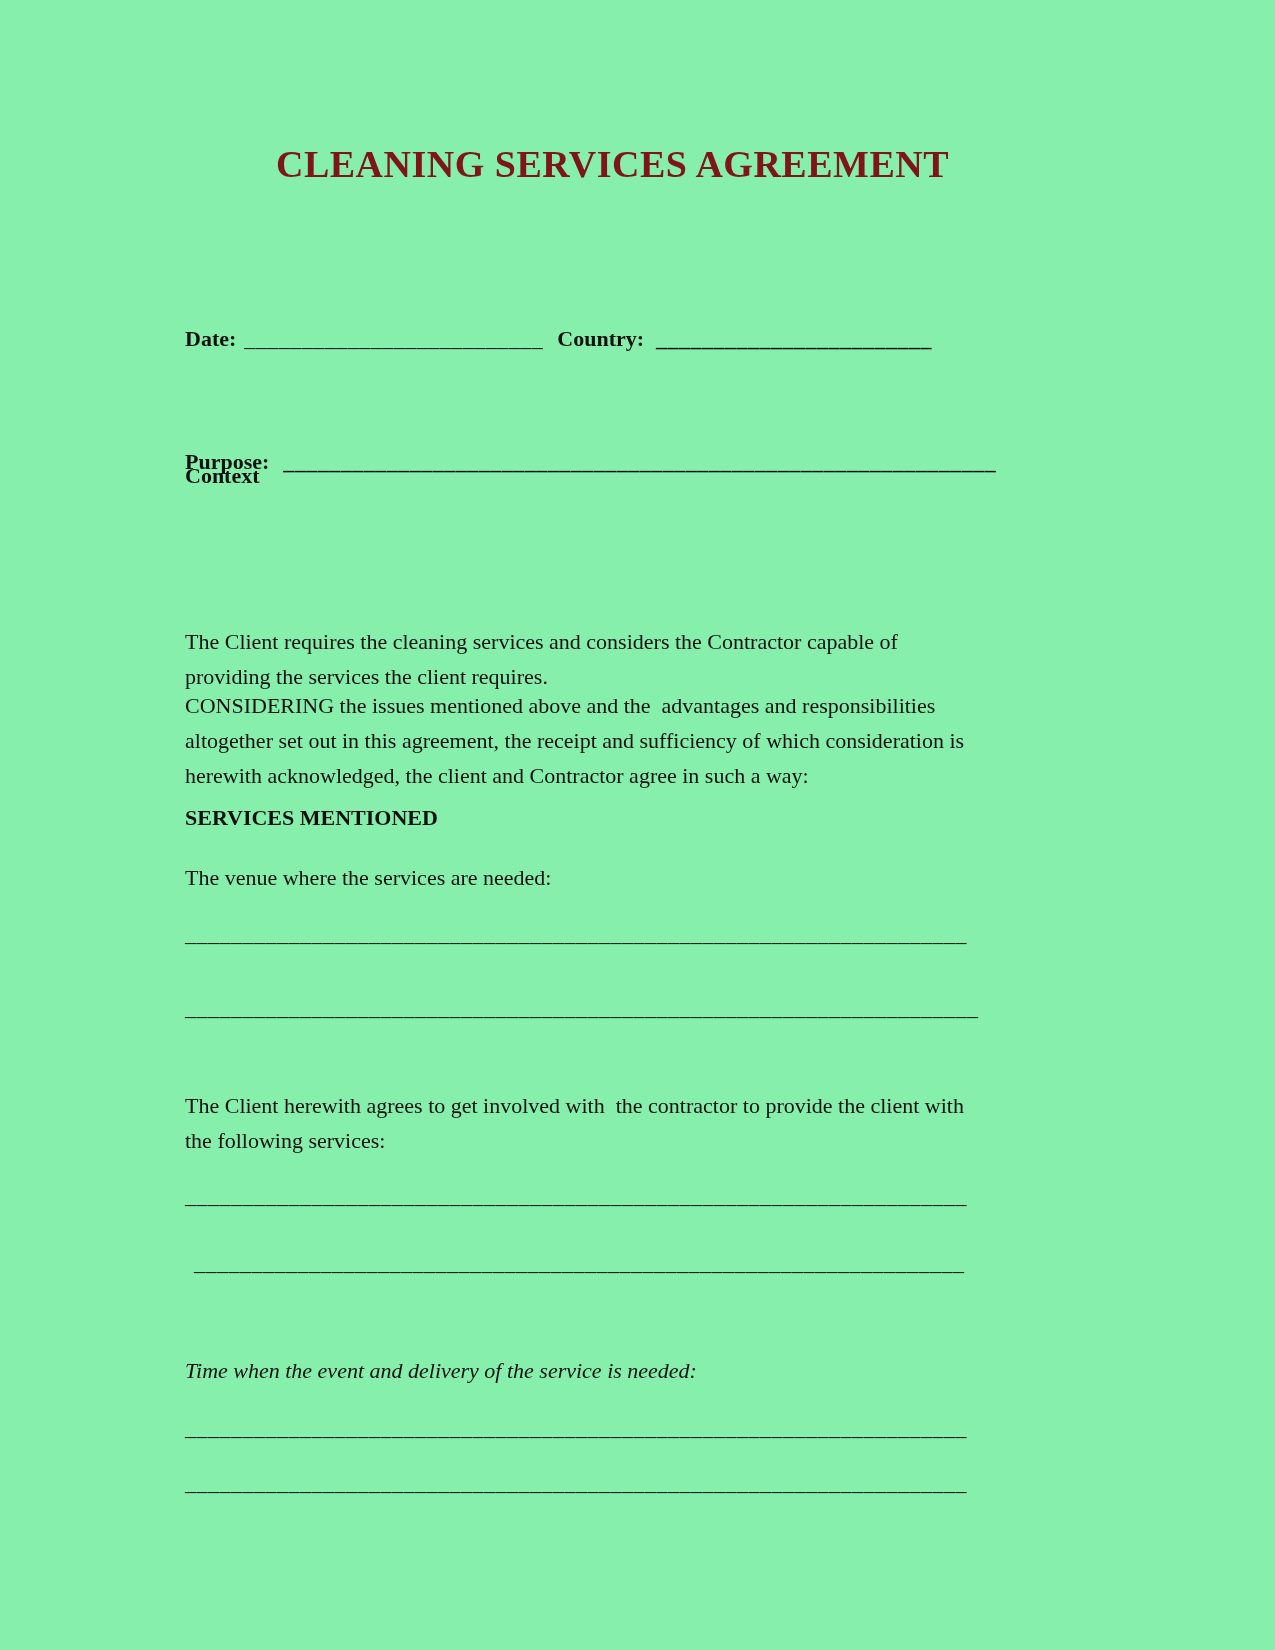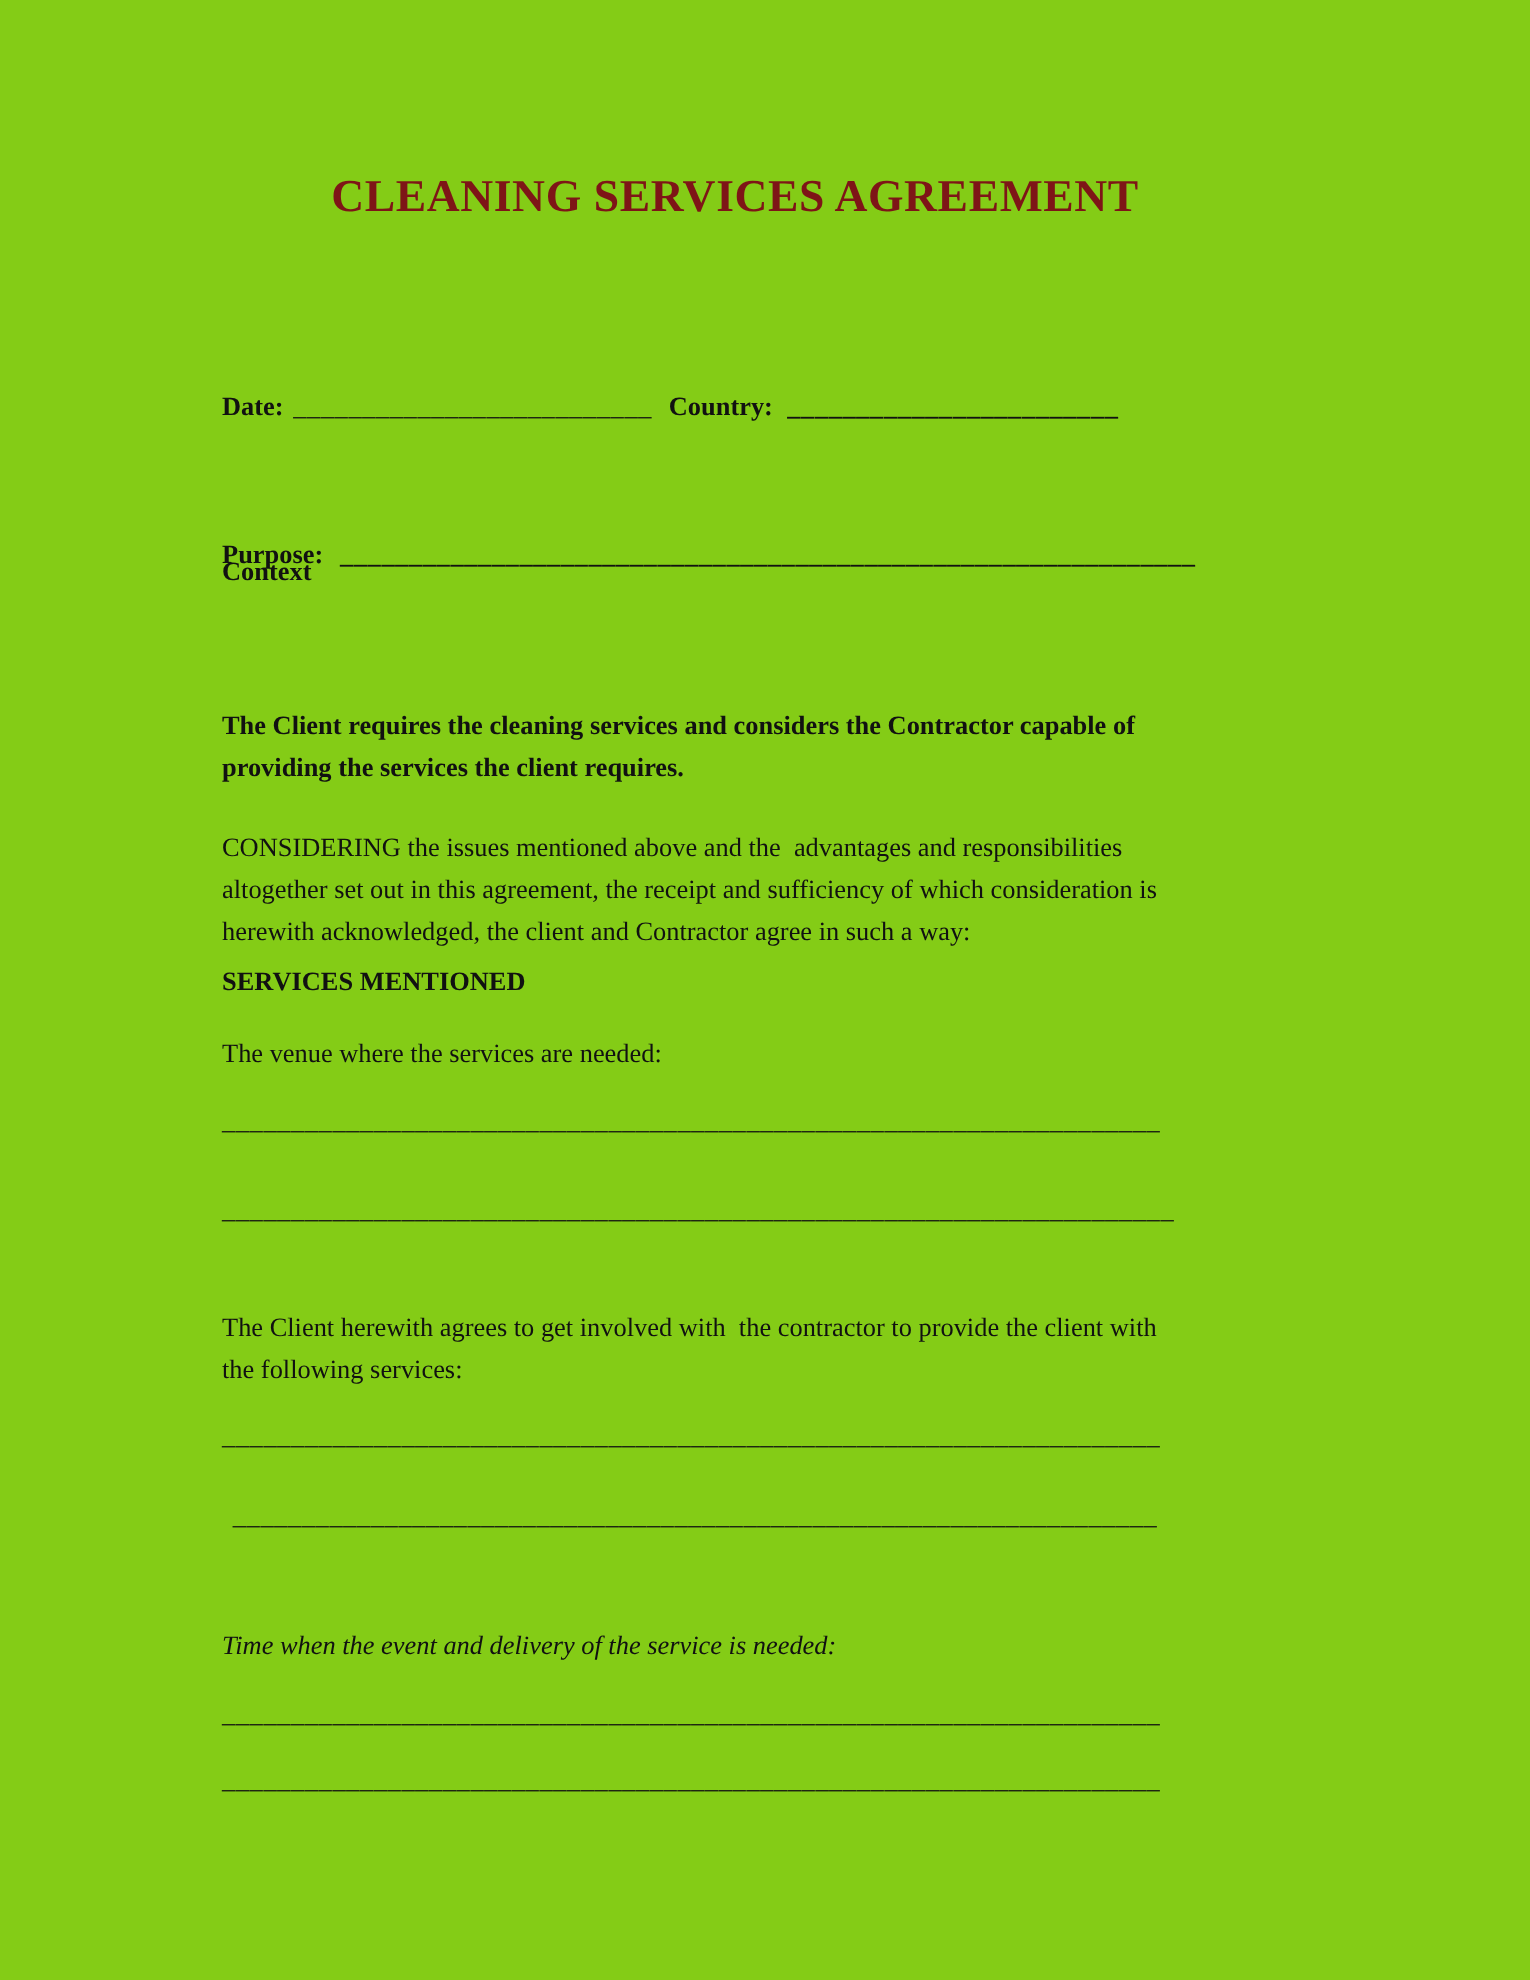--- a/index.html
+++ b/index.html
@@ -1,20 +1,20 @@
 <!DOCTYPE html>
 <html><head>
 <meta charset="utf-8">
 <style>
   html, body { margin: 0; padding: 0; background: #ffffff; }
   .page {
     position: relative;
     width: 1275px;
     height: 1650px;
-    background: #84cc16;
+    background: #86efac;
     font-family: "Liberation Serif", serif;
     color: #111111;
     overflow: hidden;
   }
   .abs { position: absolute; left: 185px; }
   .doc-title {
     top: 141px;
     width: 855px;
     text-align: center;
     font-size: 38px;
@@ -47,21 +47,21 @@
     <span class="bold">Date:</span><span class="blank m8">__________________________</span><span class="bold m14">Country:</span><span class="blank bold m12">________________________</span>
   </div>
 
   <div class="abs body-text row" style="top:400px;">
     <span class="bold">Purpose:</span><span class="blank bold m14">______________________________________________________________</span>
   </div>
 
   <div class="abs body-text bold" style="top:458px;">Context</div>
 
 
-  <div class="abs body-text" style="top:587px;font-weight:bold;">The Client requires the cleaning services and considers the Contractor capable of
+  <div class="abs body-text" style="top:624px;">The Client requires the cleaning services and considers the Contractor capable of
 providing the services the client requires.</div>
 
   <div class="abs body-text" style="top:688px;">CONSIDERING the issues mentioned above and the  advantages and responsibilities
 altogether set out in this agreement, the receipt and sufficiency of which consideration is
 herewith acknowledged, the client and Contractor agree in such a way:</div>
 
   <div class="abs body-text bold" style="top:800px;">SERVICES MENTIONED</div>
 
   <div class="abs body-text" style="top:860px;">The venue where the services are needed:</div>
 

